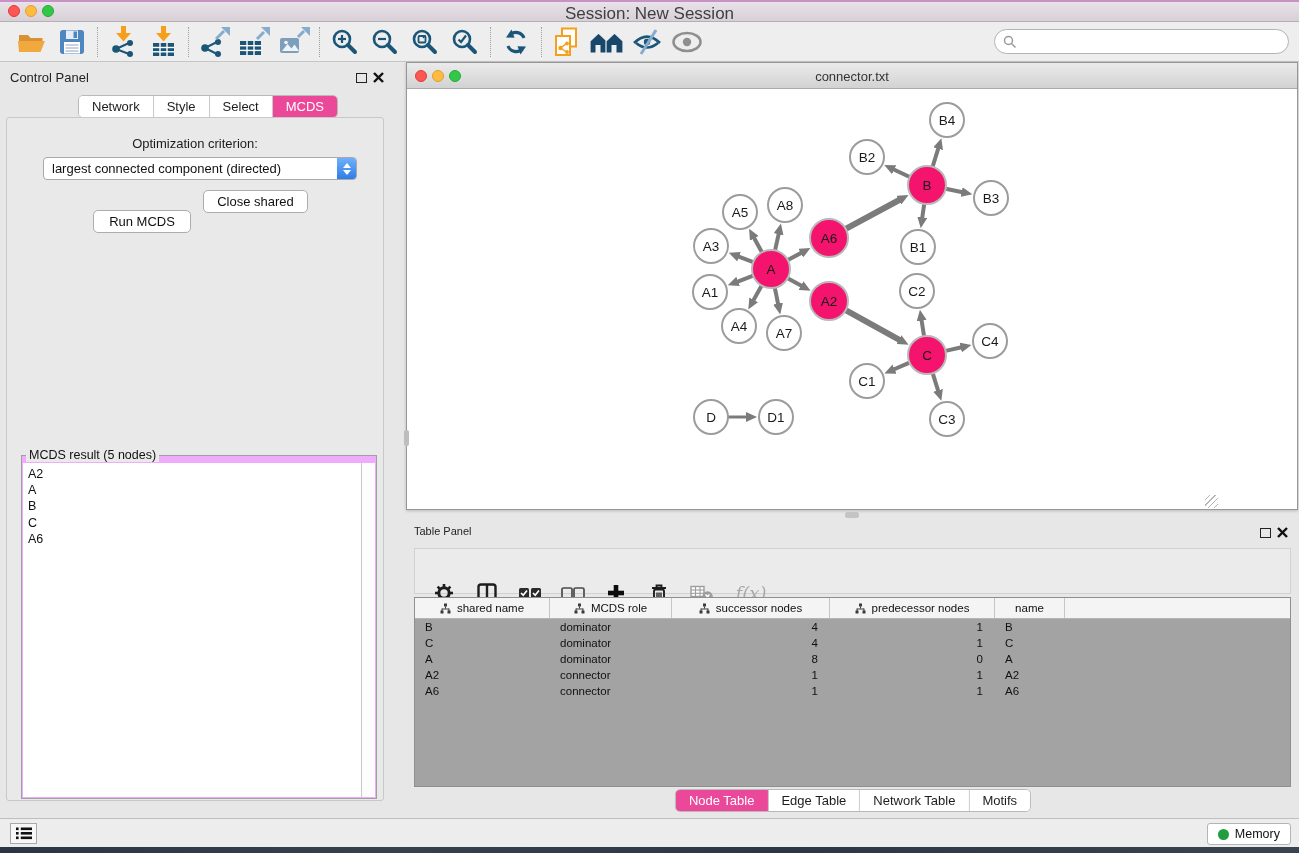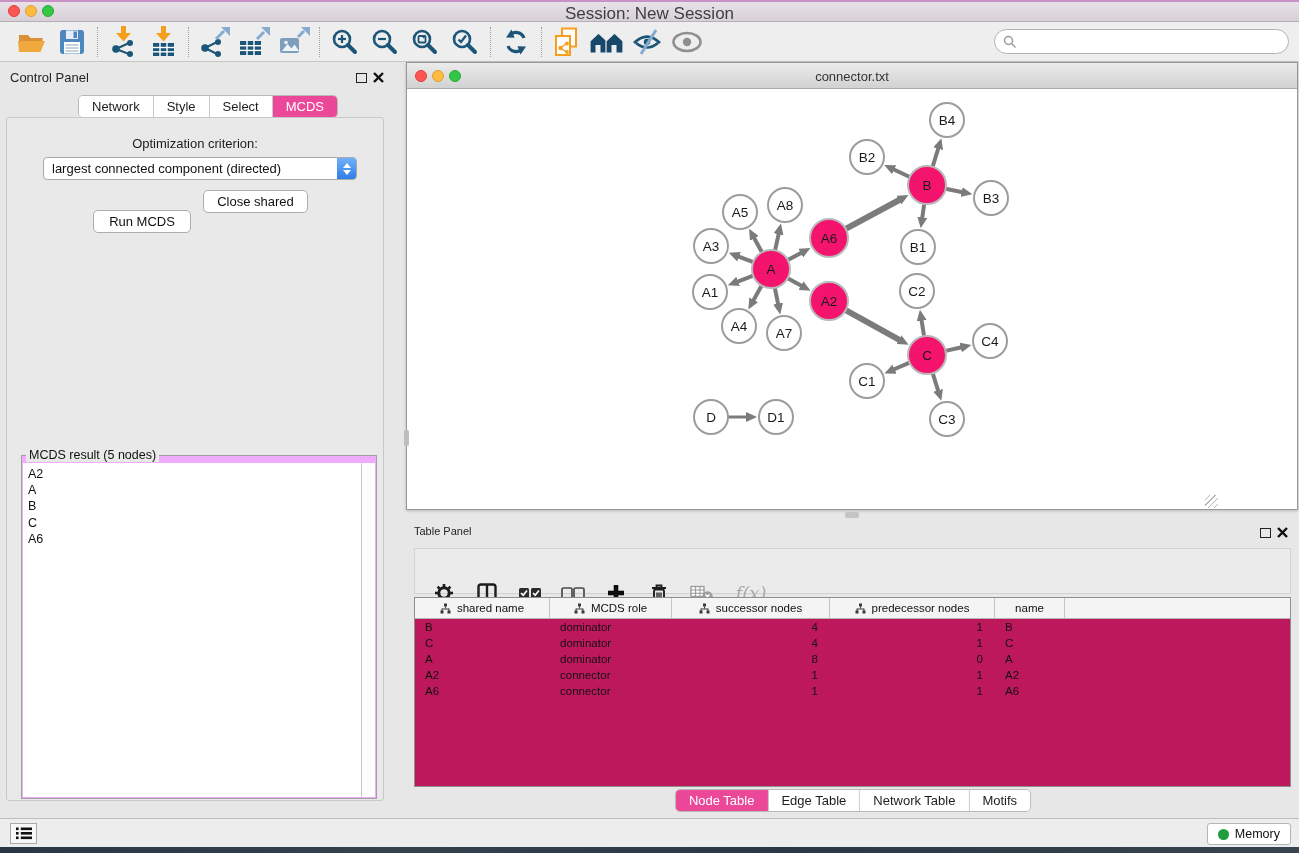--- a/index.html
+++ b/index.html
@@ -62,21 +62,21 @@
     background:repeating-linear-gradient(135deg, transparent 0 3px, #B5B5B5 3px 4px); }
   .v-handle { position:absolute; left:404px; top:430px; width:5px; height:16px; background:#BDBDBD; border-radius:2px; }
   .h-handle { position:absolute; left:845px; top:512px; width:14px; height:6px; background:#C4C4C4; border-radius:2px; }
 
   
   .tp-title { position:absolute; left:414px; top:525px; font-size:11px; color:#242424; }
   .tp-toolbar { position:absolute; left:414px; top:548px; width:877px; height:46px;
     background:#EBEBEB; border:1px solid #D2D2D2; display:flex; align-items:center; gap:9px; padding-left:12px; }
   .tp-btn { background:none; border:none; width:34px; height:34px; display:flex; align-items:center; justify-content:center; cursor:pointer;margin-top:44px; }
   .fx { font-family:"DejaVu Serif", serif; font-style:italic; font-size:18px; color:#A9A9A9; }
-  .data-table { position:absolute; left:414px; top:597px; width:877px; height:190px; background:#be185d; border:1px solid #8F8F8F; }
+  .data-table { position:absolute; left:414px; top:597px; width:877px; height:190px; background:#a3a3a3; border:1px solid #8F8F8F; }
   .dt-header { display:flex; height:21px; background:#F4F4F4; border-bottom:1px solid #B5B5B5; }
   .dt-header .th { display:flex; align-items:center; justify-content:center; gap:6px; font-size:11.5px; color:#111;
     border-right:1px solid #C6C6C6; overflow:hidden; }
   .dt-header .th:last-child { border-right:none; }
   .dt-row { display:flex; height:16px; align-items:center; }
   .dt-row .td { font-size:11.5px; color:#111; overflow:hidden; white-space:nowrap; }
   .bottom-tabs { position:absolute; top:789px; left:853px; transform:translateX(-50%); }
 
   
   .statusbar { position:absolute; left:0; top:818px; width:1299px; height:29px; background:#EDEDED; border-top:1px solid #BFBFBF; }

